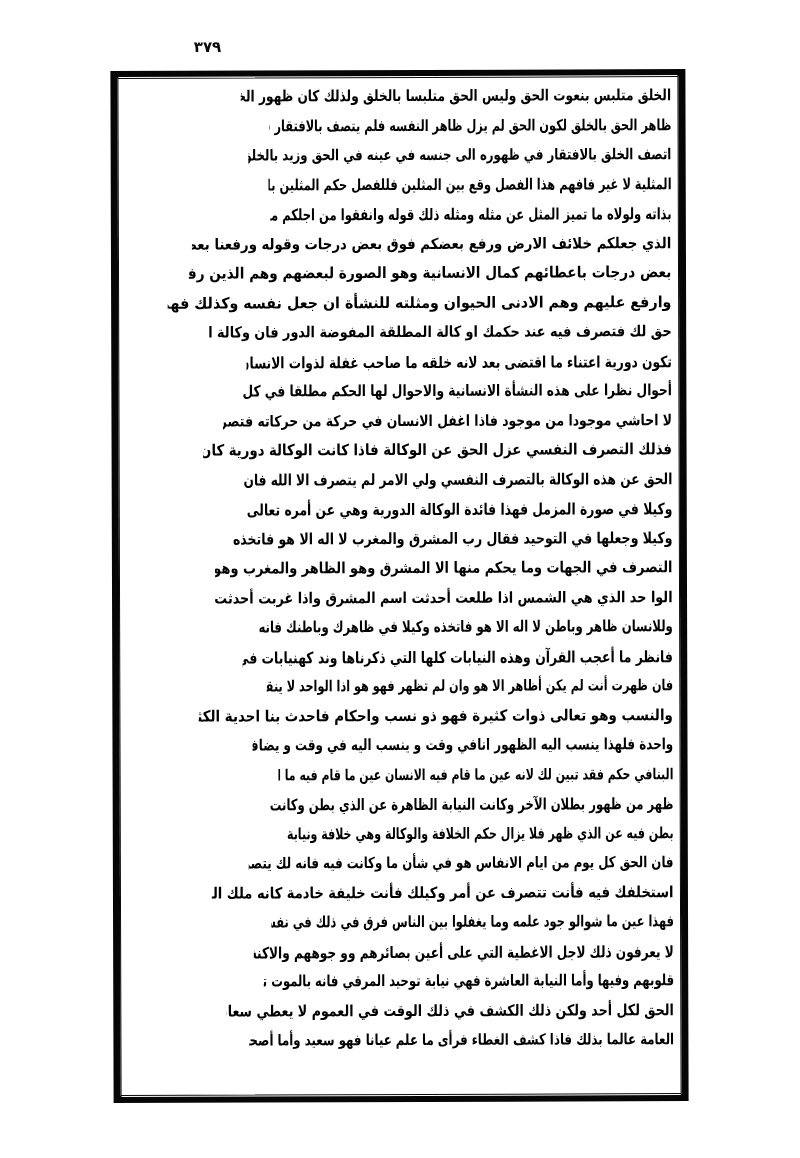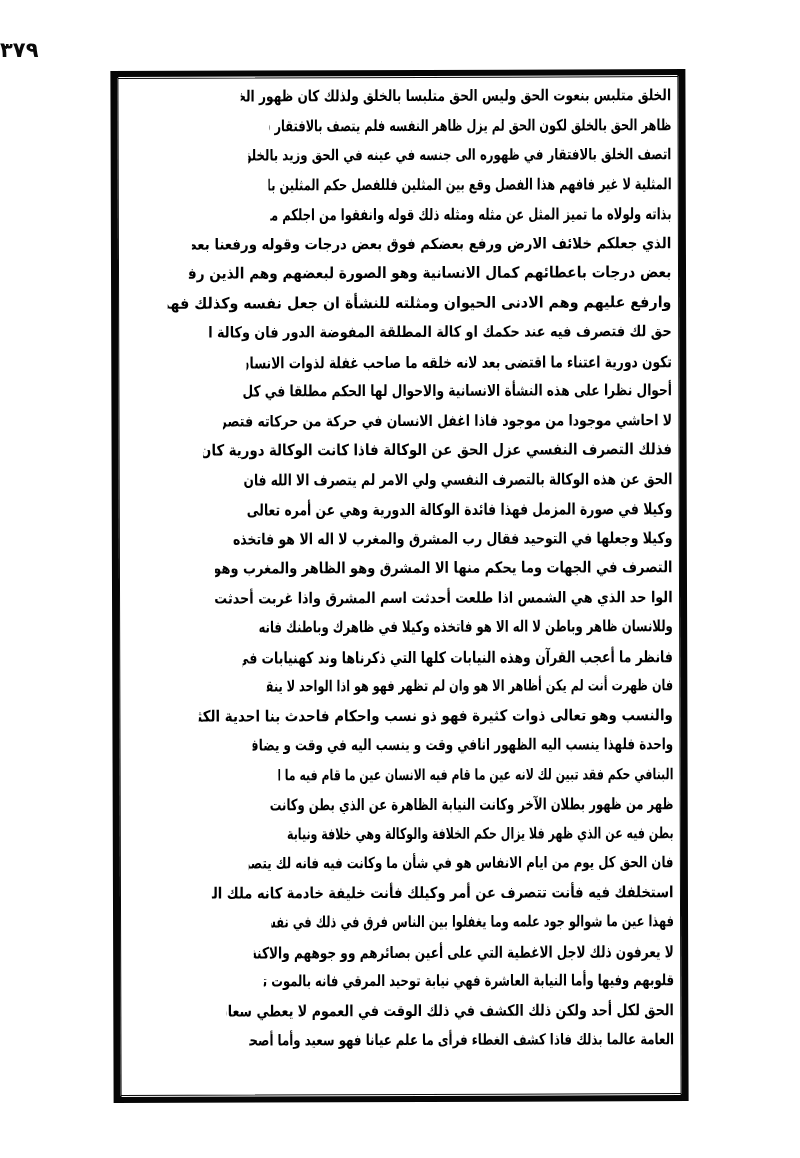--- a/index.html
+++ b/index.html
@@ -17,23 +17,23 @@
     overflow: hidden;
     font-family: "DejaVu Sans", sans-serif;
   }
 
   
   #folio {
     position: absolute;
     left: 0;
     top: 38px;
     width: 415px;
-    text-align: left;
+    text-align: center;
     font-family: "DejaVu Sans", sans-serif;
-    font-size: 21px;
+    font-size: 15px;
     font-weight: 700;
     color: #0a0a0a;
     letter-spacing: 1px;
     direction: rtl;
   }
 
   
   #frame-outer {
     position: absolute;
     left: 112px;

